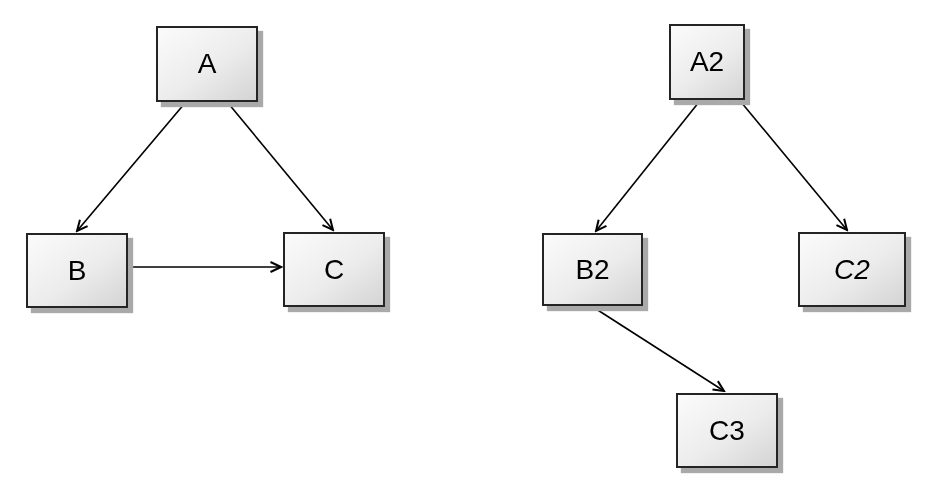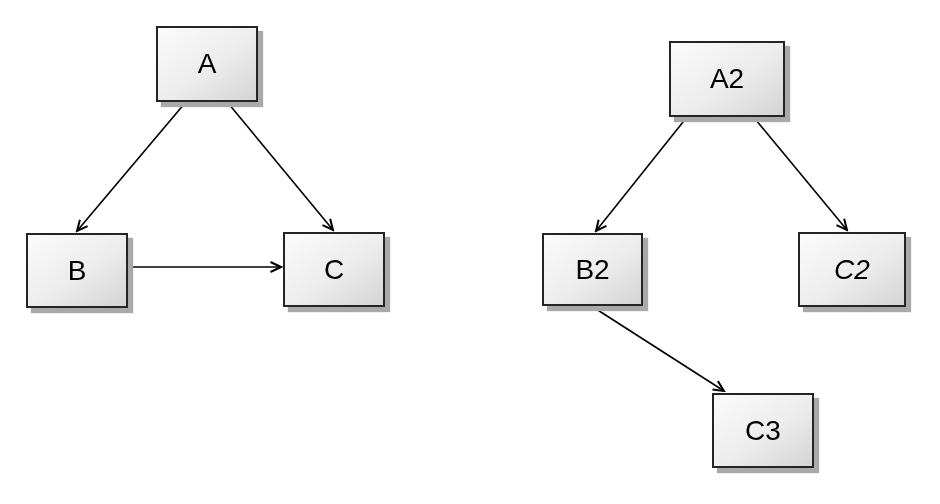--- a/index.html
+++ b/index.html
@@ -83,26 +83,26 @@
   <div class="node" style="left:156px; top:26px;  width:102px; height:76px;">
     <span class="node-label">A</span>
   </div>
   <div class="node" style="left:26px;  top:233px; width:102px; height:75px;">
     <span class="node-label">B</span>
   </div>
   <div class="node" style="left:283px; top:232px; width:102px; height:75px;">
     <span class="node-label">C</span>
   </div>
 
-  <div class="node" style="left:669px; top:41px;  width:116px; height:76px;">
+  <div class="node" style="left:669px; top:24px;  width:76px; height:76px;">
     <span class="node-label">A2</span>
   </div>
   <div class="node" style="left:542px; top:233px; width:101px; height:73px;justify-content:center;">
     <span class="node-label">B2</span>
   </div>
   <div class="node" style="left:798px; top:232px; width:108px; height:75px;font-style:italic;">
     <span class="node-label">C2</span>
   </div>
-  <div class="node" style="left:676px; top:393px; width:102px; height:75px;margin-left:36px;">
+  <div class="node" style="left:676px; top:393px; width:102px; height:75px;">
     <span class="node-label">C3</span>
   </div>
 
 </div>
 
 </body></html>

